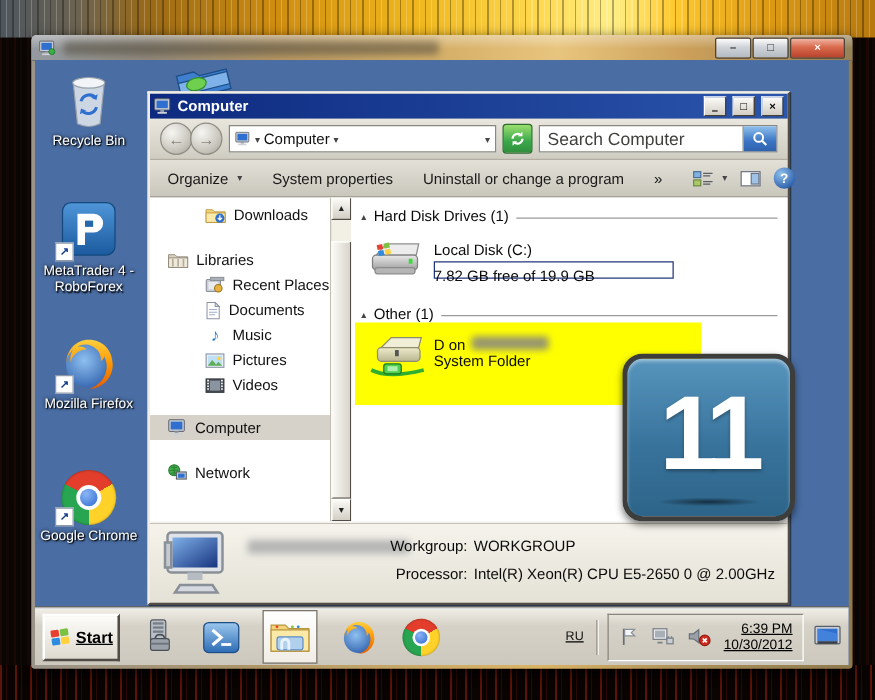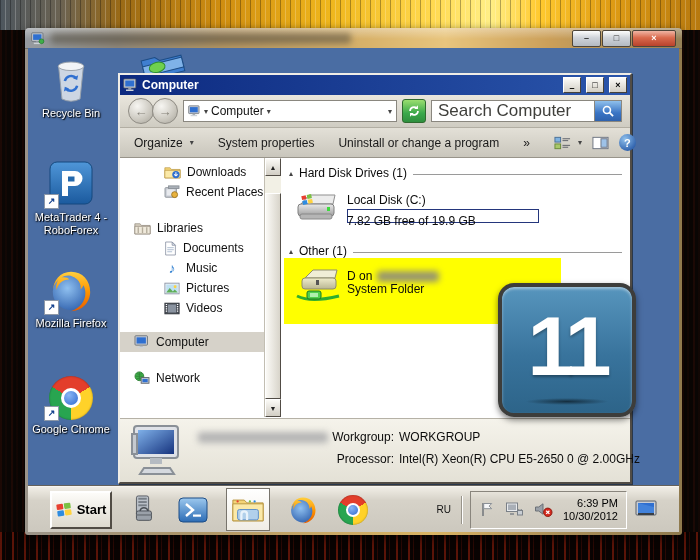--- a/index.html
+++ b/index.html
@@ -67,21 +67,21 @@
     font-size:13px;font-weight:bold;}
   .navbtn.fwd{margin-left:-7px;}
   .crumb{flex:0 0 204px;height:20px;background:#fff;border:1px solid #8a877f;
     display:flex;align-items:center;gap:3px;padding:0 4px;font-size:12px;color:#111;}
   .caret{font-size:8px;color:#444;}
   .crumb .spacer{flex:1;}
   .refreshbtn{width:22px;height:22px;border:1px solid #2f6a2f;border-radius:3px;
     background:linear-gradient(180deg,#9ade70,#3aa84a 60%,#2f8f3e);
     display:flex;align-items:center;justify-content:center;}
   .searchbox{flex:1;height:20px;background:#fff;border:1px solid #8a877f;
-    display:flex;align-items:center;padding-left:6px;font-size:17px;color:#3f3f3b;}
+    display:flex;align-items:center;padding-left:6px;font-size:14px;color:#3f3f3b;}
   .searchbtn{margin-left:auto;width:26px;height:20px;border-left:1px solid #8a877f;
     background:linear-gradient(180deg,#8fc0ec,#3a74c4 60%,#2f62ad);
     display:flex;align-items:center;justify-content:center;}
 
   .toolbar{height:29px;flex:0 0 29px;display:flex;align-items:center;gap:24px;padding:0 14px;
     background:linear-gradient(180deg,#e3e0d7,#c9c6bc);border-bottom:1px solid #98948a;
     font-size:12px;color:#191919;}
   .titem{display:flex;align-items:center;gap:7px;cursor:default;white-space:nowrap;}
   .tright{margin-left:auto;display:flex;align-items:center;gap:10px;}
   .helpbtn{width:17px;height:17px;border-radius:50%;
@@ -108,38 +108,38 @@
   .main{flex:1;position:relative;background:#fff;overflow:hidden;}
   .ghead{position:absolute;left:8px;right:8px;display:flex;align-items:center;gap:6px;
     font-size:12px;color:#0b0b0b;}
   .ghead .line{flex:1;border-top:1px solid #9a9a9a;margin-top:2px;}
   .yellowband{position:absolute;left:3px;top:100px;width:277px;height:66px;background:#ffff00;}
   .ditem-icon{position:absolute;}
   .dname{position:absolute;left:66px;top:35px;font-size:12px;color:#0b0b0b;}
   .dbar{position:absolute;left:66px;top:51px;width:190px;height:12px;border:1px solid #24367c;background:#fff;}
   .dfill{height:100%;background:#24367c;}
   .dfree{position:absolute;left:66px;top:56px;font-size:12px;color:#0b0b0b;}
-  .oname{position:absolute;left:66px;top:111px;font-size:12px;color:#0b0b0b;display:flex;align-items:center;gap:5px;}
+  .oname{position:absolute;left:66px;top:111px;font-size:12px;color:#0b0b0b;display:flex;gap:5px;}
   .blob-host{width:62px;height:11px;background:#98966e;}
   .otype{position:absolute;left:66px;top:124px;font-size:12px;color:#0b0b0b;}
 
   .details{height:64px;flex:0 0 64px;position:relative;font-size:12px;color:#0b0b0b;
     background:linear-gradient(180deg,#f5f3eb,#e4e1d6);border-top:1px solid #fff;
     box-shadow:inset 0 1px 0 #b5b1a6;}
   .details-blob{position:absolute;left:78px;top:14px;width:130px;height:11px;background:#b5b5b5;}
-  .drows{position:absolute;left:192px;top:8px;}
+  .drows{position:absolute;left:172px;top:8px;}
   .drow{display:flex;height:22px;align-items:center;}
   .dlabel{width:82px;text-align:right;margin-right:5px;white-space:nowrap;}
   .dvalue{white-space:nowrap;}
 
   
   .taskbar{position:absolute;left:0;right:0;bottom:0;height:45px;z-index:20;
     background:linear-gradient(180deg,#f1eee6,#d6d2c8 30%,#ccc8be);
     border-top:1px solid #f8f6f1;box-shadow:0 -1px 0 #66625b;
-    display:flex;align-items:center;padding:0 22px;}
+    display:flex;align-items:center;padding:0 6px;text-decoration:underline;}
   .startbtn{width:58px;height:34px;background:linear-gradient(180deg,#fdfcf9,#dedacf);
     border:2px solid;border-color:#fff #514c45 #514c45 #fff;
     display:flex;align-items:center;justify-content:center;gap:4px;
     font-weight:bold;font-size:13px;color:#000;}
   .tb-icons{display:flex;align-items:center;gap:16px;margin-left:14px;}
   .tb-icon{width:34px;height:34px;display:flex;align-items:center;justify-content:center;}
   .tb-icon.active{width:42px;height:41px;background:linear-gradient(180deg,#fff,#f0ede5);
     border:1px solid #78746c;}
   .tb-right{margin-left:auto;display:flex;align-items:center;gap:8px;height:100%;}
   .lang{font-size:10px;color:#111;padding:0 2px;}
@@ -368,36 +368,36 @@
         <div class="sidebar">
           <div class="srow ind">
             <svg width="17" height="14" viewBox="0 0 20 16">
                 <path d="M1 3h6l2 2h10v10H1z" fill="#f4d477" stroke="#b8953f" stroke-width="0.8"></path>
                 <path d="M1 6h18v9H1z" fill="#fbe9a8" stroke="#b8953f" stroke-width="0.8"></path>
                 <circle cx="14" cy="11" r="4.3" fill="#2f6fd0"></circle>
                 <path d="M14 8.3v4.4m0 0l-2-2m2 2l2-2" stroke="#fff" stroke-width="1.2" fill="none"></path>
               </svg>
             <span>Downloads</span>
           </div>
+          <div class="srow gap16">
+            <svg width="17" height="14" viewBox="0 0 20 16">
+                <path d="M1 3h6l2 2h10v10H1z" fill="#d9d2c2" stroke="#8a8274" stroke-width="0.8"></path>
+                <path d="M1 6h18v9H1z" fill="#efe9db" stroke="#8a8274" stroke-width="0.8"></path>
+                <path d="M5 7v7M10 7v7M15 7v7" stroke="#b5ad9c" stroke-width="1.6"></path>
+              </svg>
+            <span>Libraries</span>
+          </div>
           <div class="srow ind">
             <svg width="16" height="14" viewBox="0 0 18 16">
                 <rect x="1" y="3" width="13" height="11" rx="1" fill="#c9cdd4" stroke="#8a9097"></rect>
                 <rect x="3" y="5" width="9" height="7" fill="#e8eaee"></rect>
                 <rect x="5" y="1" width="12" height="3" fill="#aab0b8" stroke="#8a9097"></rect>
                 <circle cx="12" cy="11" r="3.4" fill="#e8b23e" stroke="#9a7420"></circle>
               </svg>
             <span>Recent Places</span>
-          </div>
-          <div class="srow gap16">
-            <svg width="17" height="14" viewBox="0 0 20 16">
-                <path d="M1 3h6l2 2h10v10H1z" fill="#d9d2c2" stroke="#8a8274" stroke-width="0.8"></path>
-                <path d="M1 6h18v9H1z" fill="#efe9db" stroke="#8a8274" stroke-width="0.8"></path>
-                <path d="M5 7v7M10 7v7M15 7v7" stroke="#b5ad9c" stroke-width="1.6"></path>
-              </svg>
-            <span>Libraries</span>
           </div>
           <div class="srow ind">
             <svg width="13" height="15" viewBox="0 0 16 18">
                 <path d="M2 1h8l4 4v12H2z" fill="#fff" stroke="#8a93a4"></path>
                 <path d="M10 1l4 4h-4z" fill="#dfe5ee" stroke="#8a93a4"></path>
                 <path d="M4 8h8M4 10.5h8M4 13h6" stroke="#9fb0c8"></path>
               </svg>
             <span>Documents</span>
           </div>
           <div class="srow ind">

